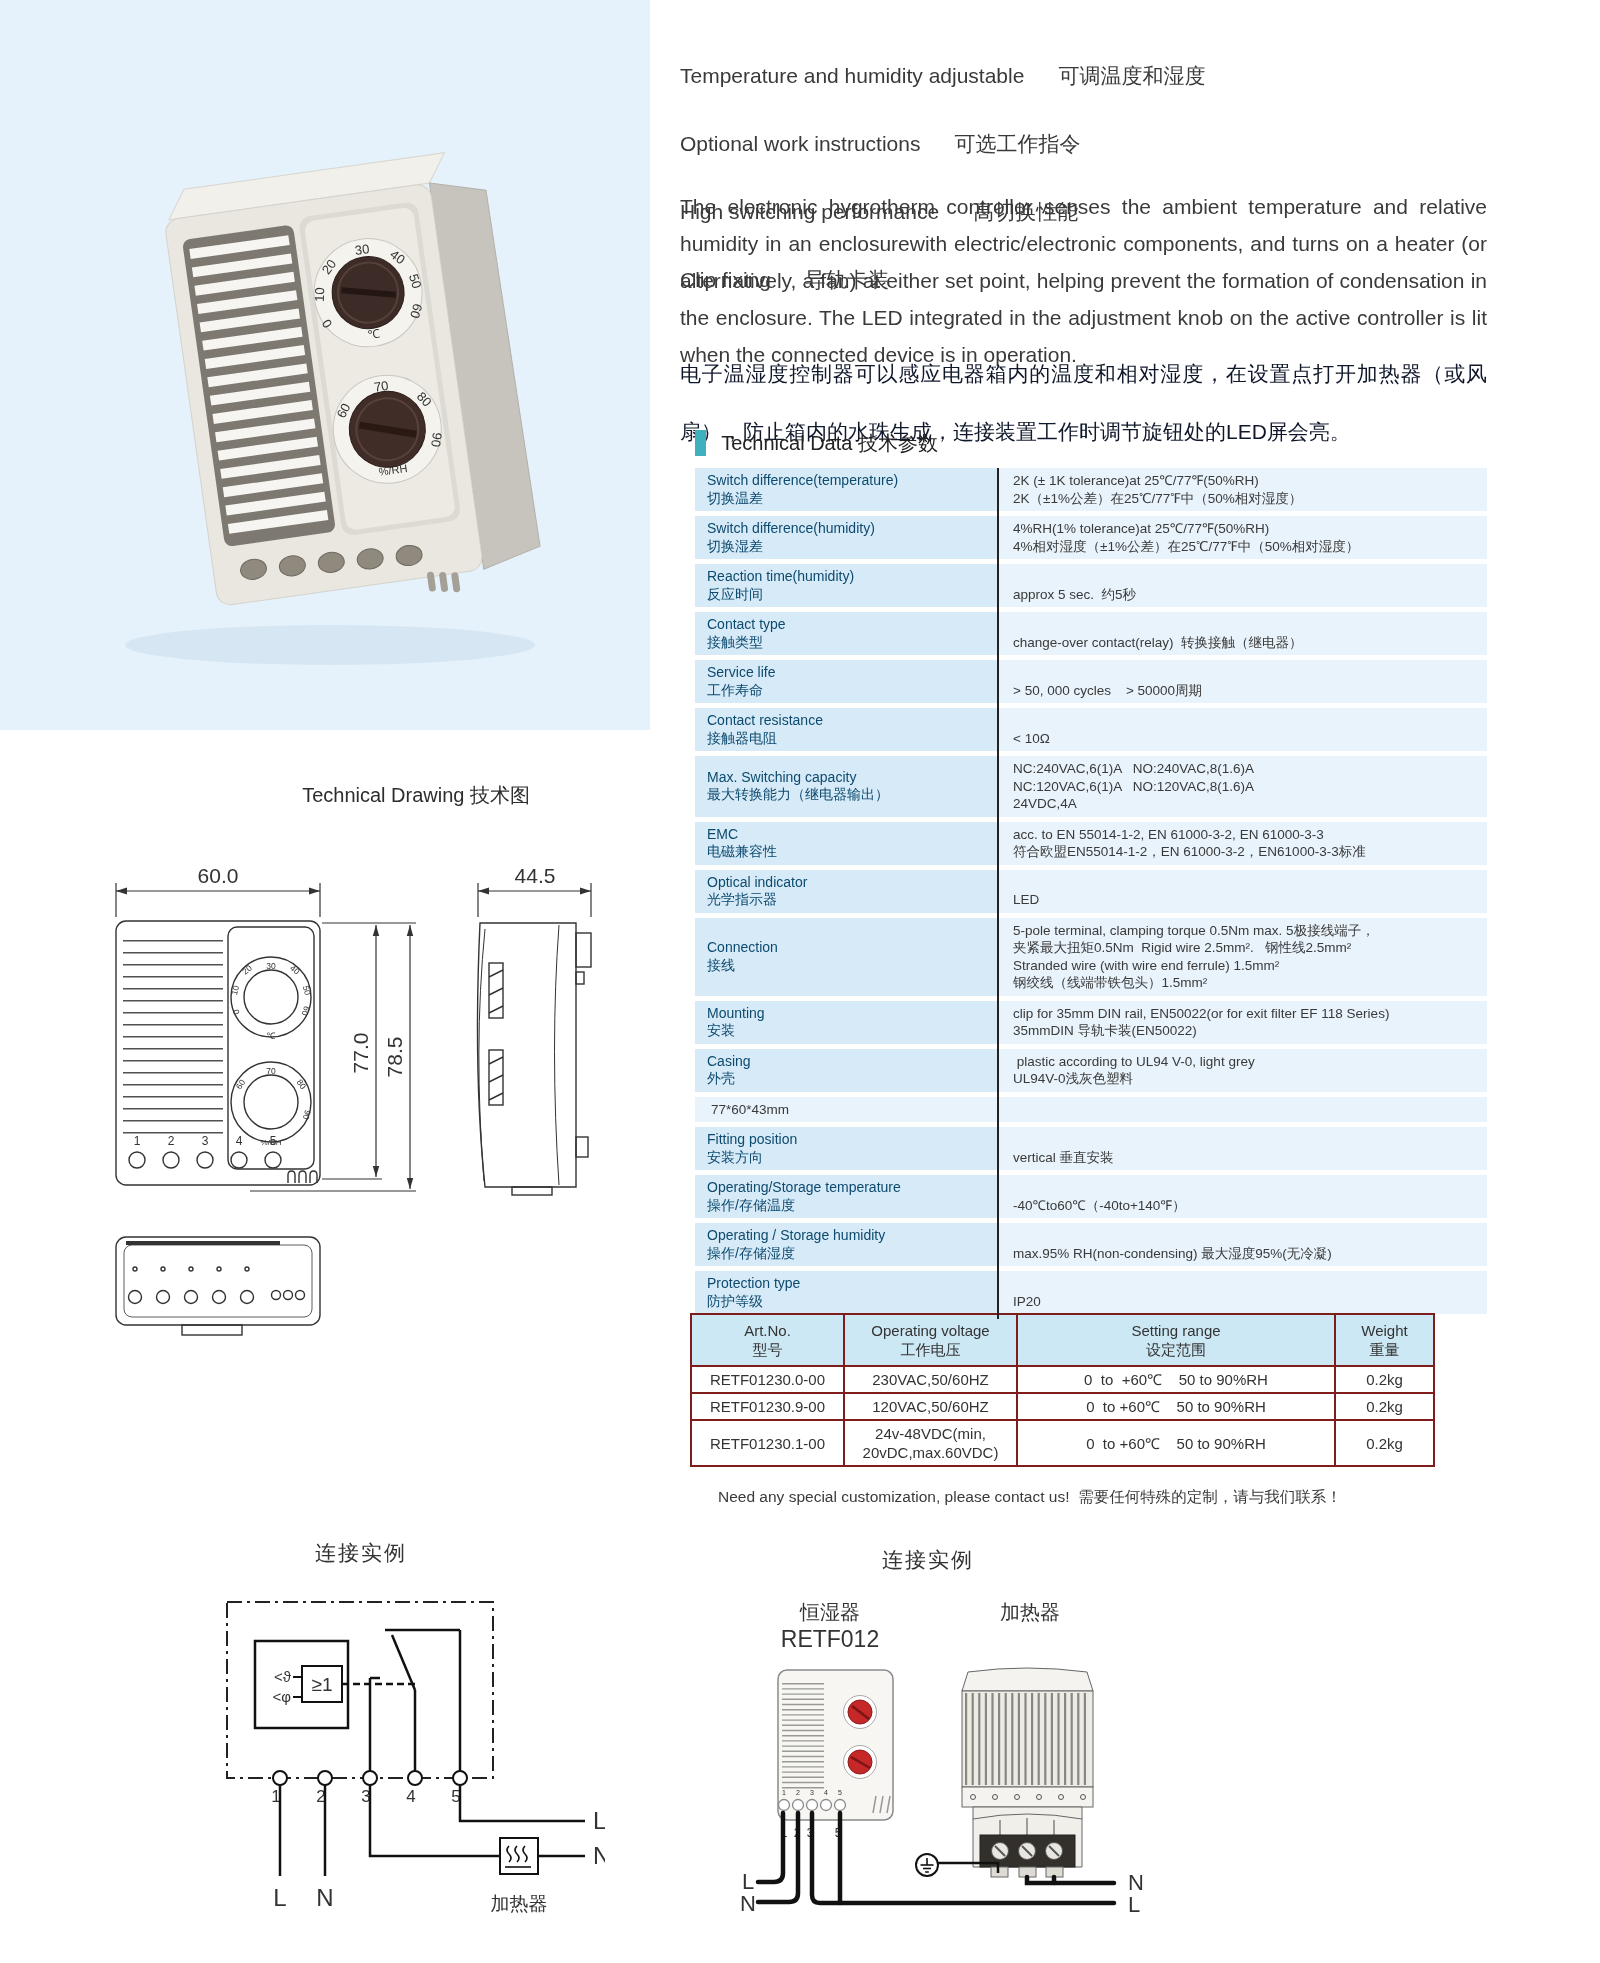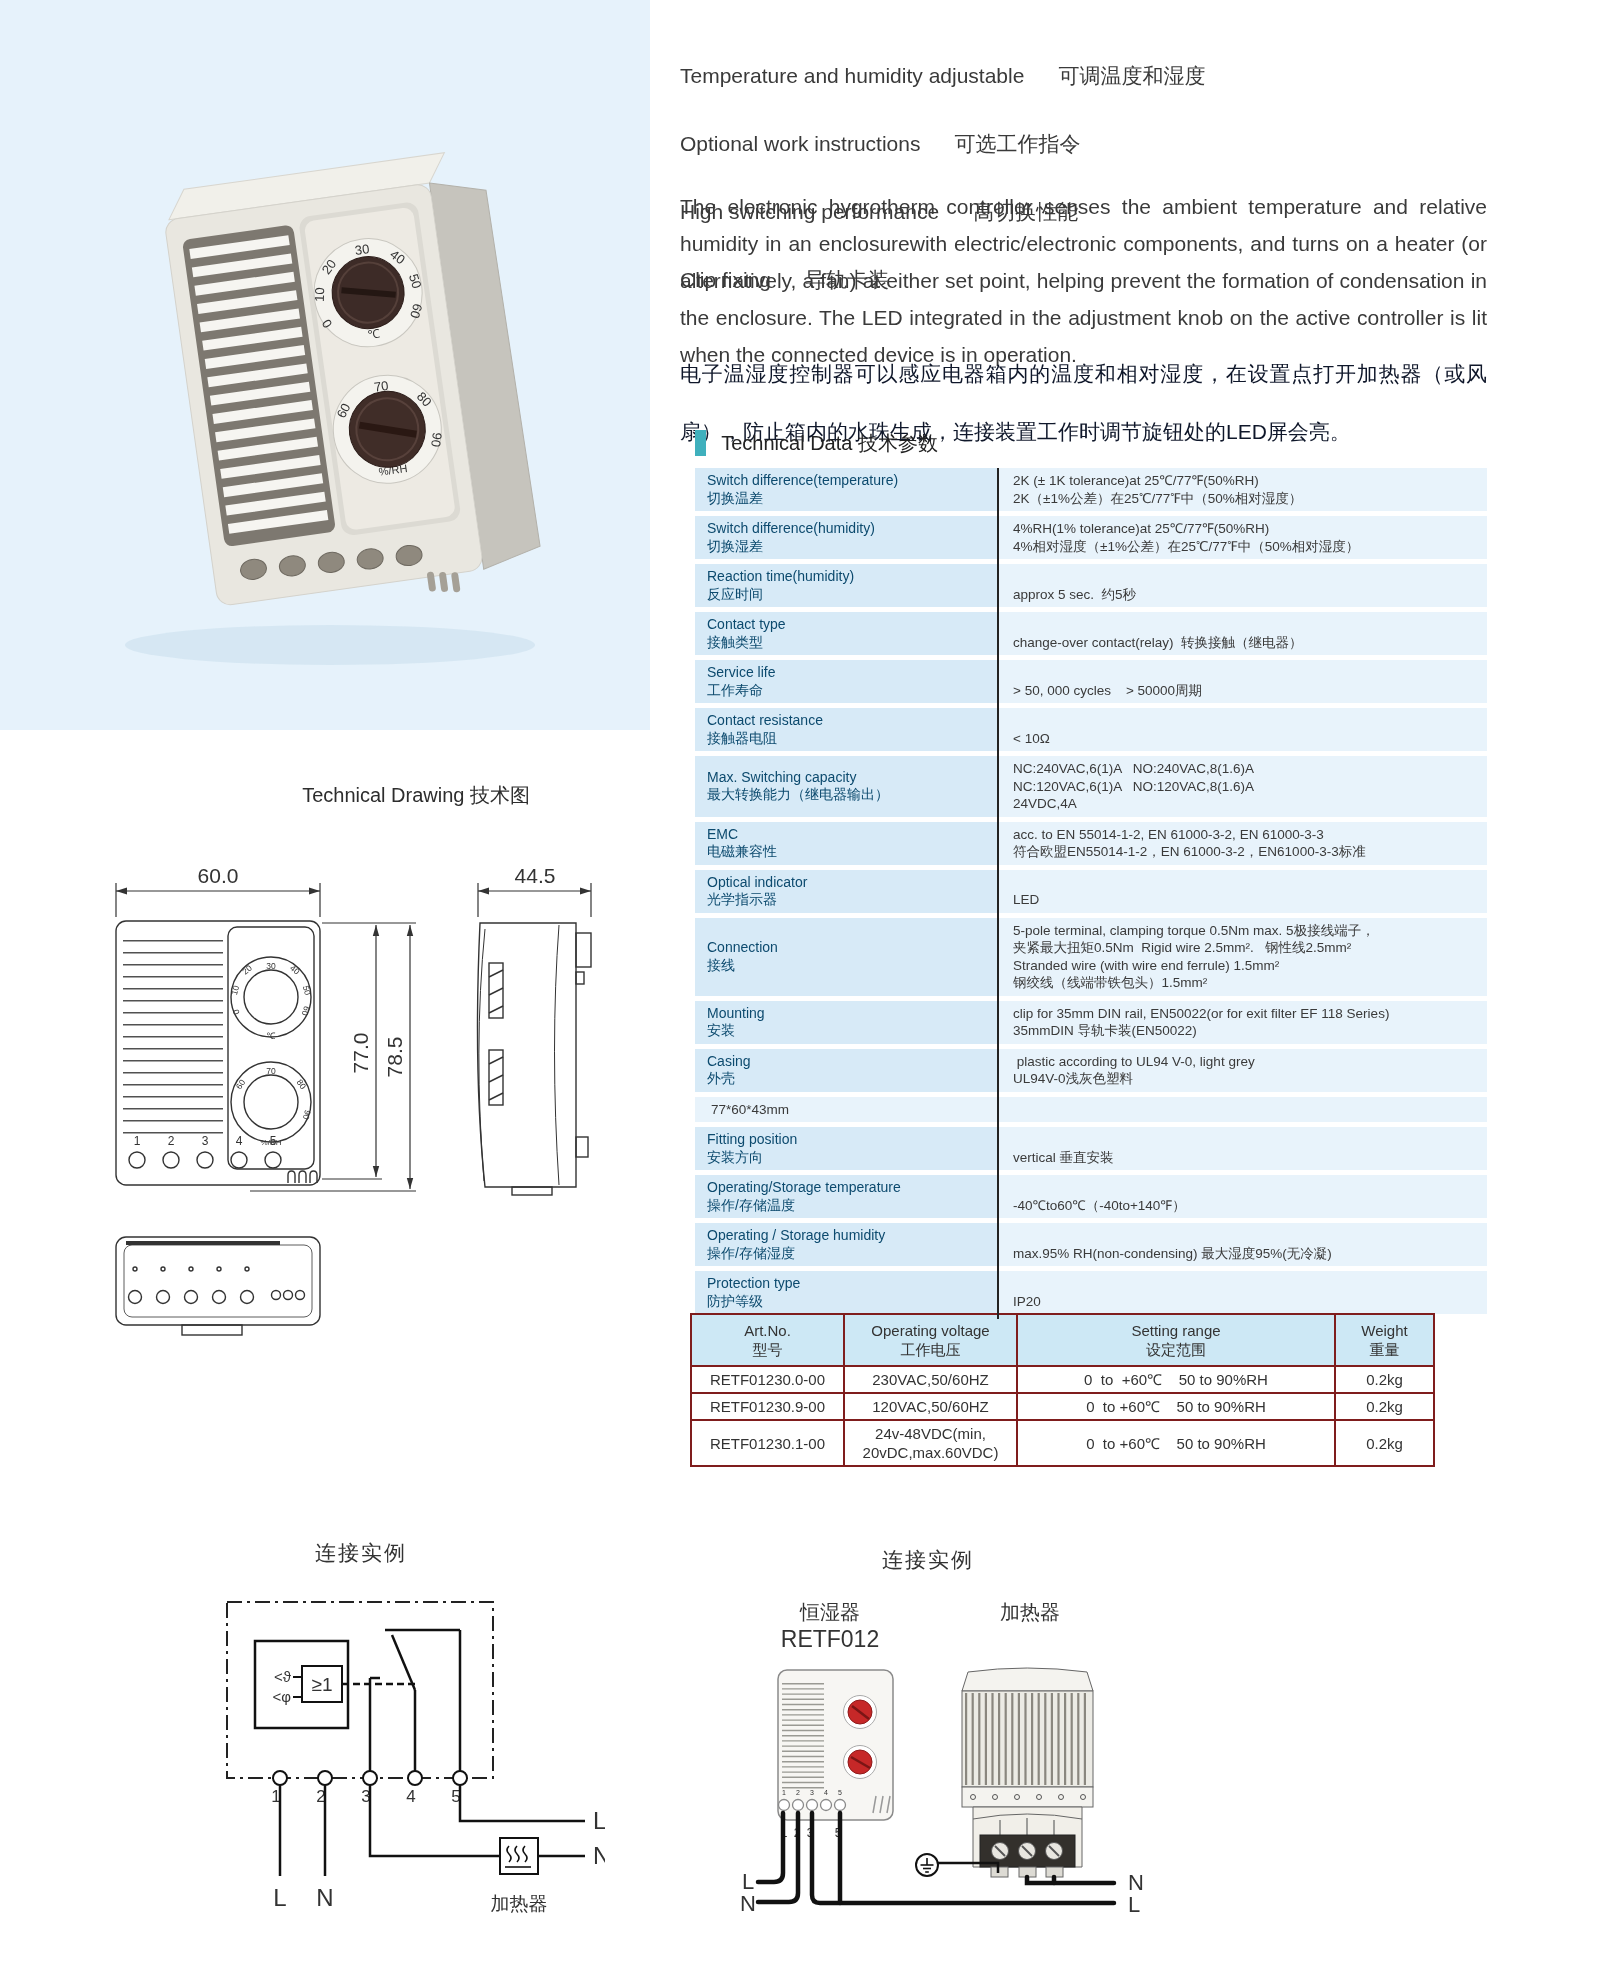--- a/index.html
+++ b/index.html
@@ -281,20 +281,21 @@
       <td>RETF01230.1-00</td>
       <td>
             <div>24v-48VDC(min,</div>
             <div>20vDC,max.60VDC)</div>
           </td>
       <td class="range">0  to +60℃    50 to 90%RH</td>
       <td>0.2kg</td>
     </tr>
   </tbody>
     </table>
+  <div class="order-note">Need any special customization, please contact us!  需要任何特殊的定制，请与我们联系！</div>
 
   <div class="drawing-title">
     <span>Technical Drawing</span> <span>技术图</span>
   </div>
 
   <svg class="abs" style="left:80px;top:845px;" width="540" height="515" viewBox="0 0 540 515">
     <g stroke="#333" fill="none" stroke-width="1.4">
       <rect x="36" y="76" width="204" height="264" rx="10"></rect>
       <line x1="93" y1="95" x2="93" y2="298" stroke="#333" stroke-width="100" stroke-dasharray="1.6 10.4" stroke-opacity="0.85"></line>
       <rect x="148" y="82" width="86" height="242" rx="9" fill="#fff"></rect>

